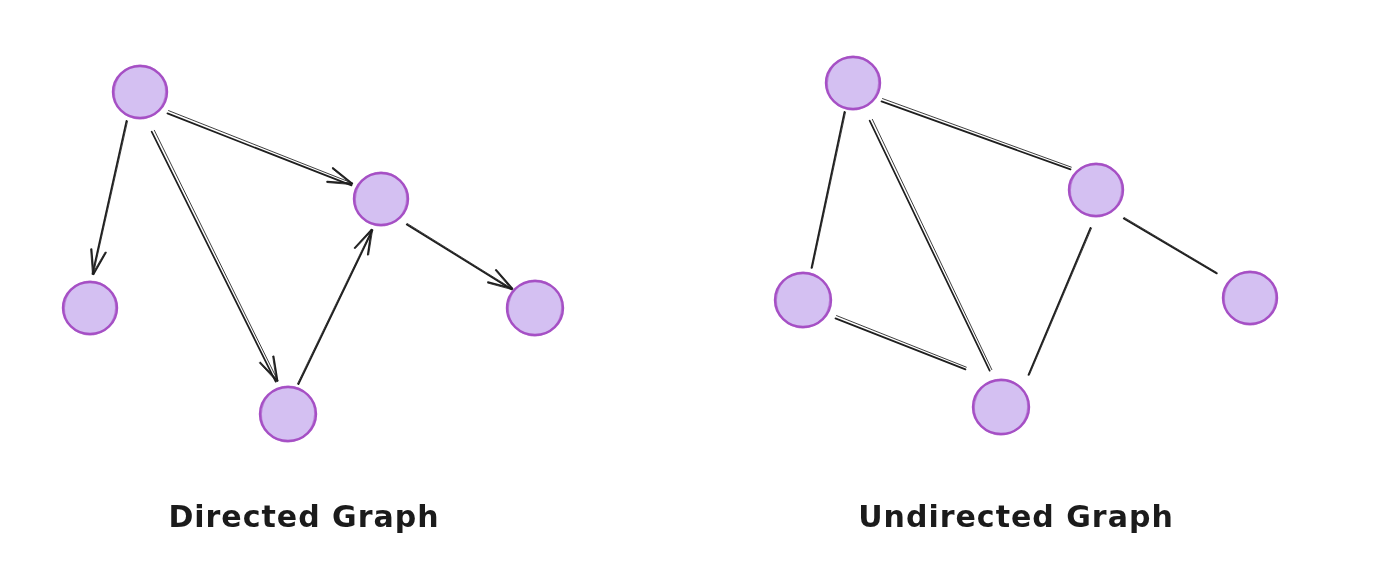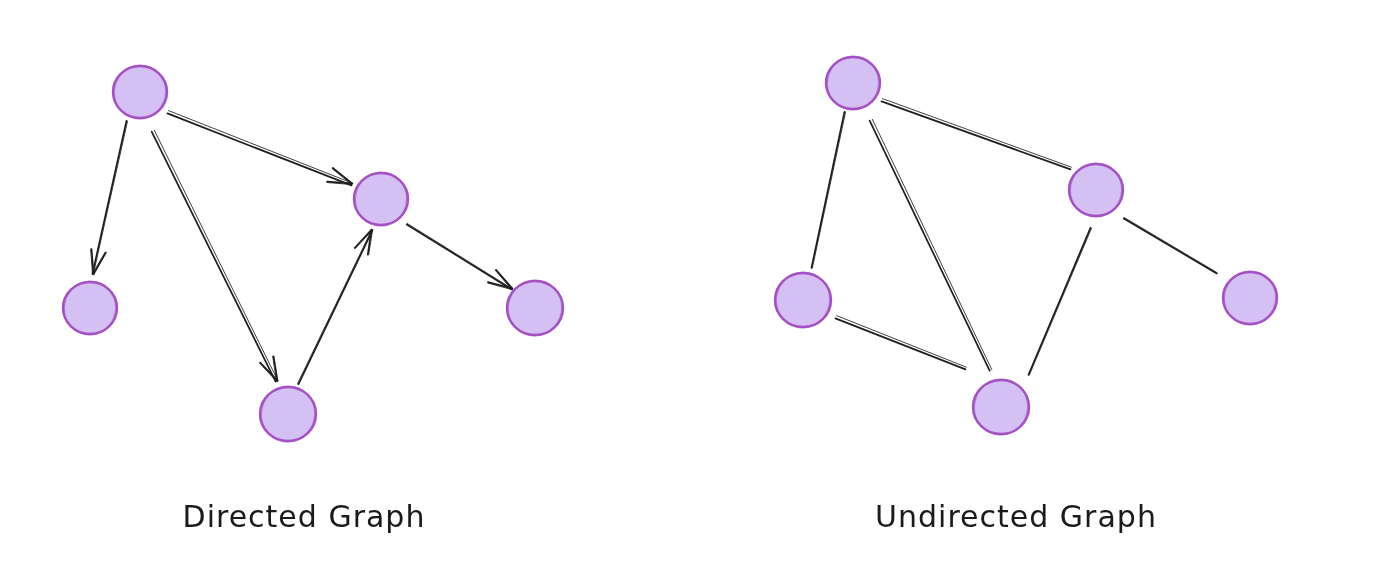--- a/index.html
+++ b/index.html
@@ -1,16 +1,16 @@
 <!DOCTYPE html>
 <html><head>
 <meta charset="utf-8">
 <style>
   html,body{margin:0;padding:0;background:#ffffff;width:1400px;height:567px;overflow:hidden;}
-  .board{position:relative;width:1400px;height:567px;background:#ffffff;}
+  .board{position:relative;width:1400px;height:567px;background:#ffffff;font-weight:bold;}
   svg{display:block;}
   .diagram-label{
     font-family:"DejaVu Sans","Liberation Sans",sans-serif;
     font-size:30px;
     fill:#1b1b1b;
     letter-spacing:1px;
   }
 </style>
 </head>
 <body>

